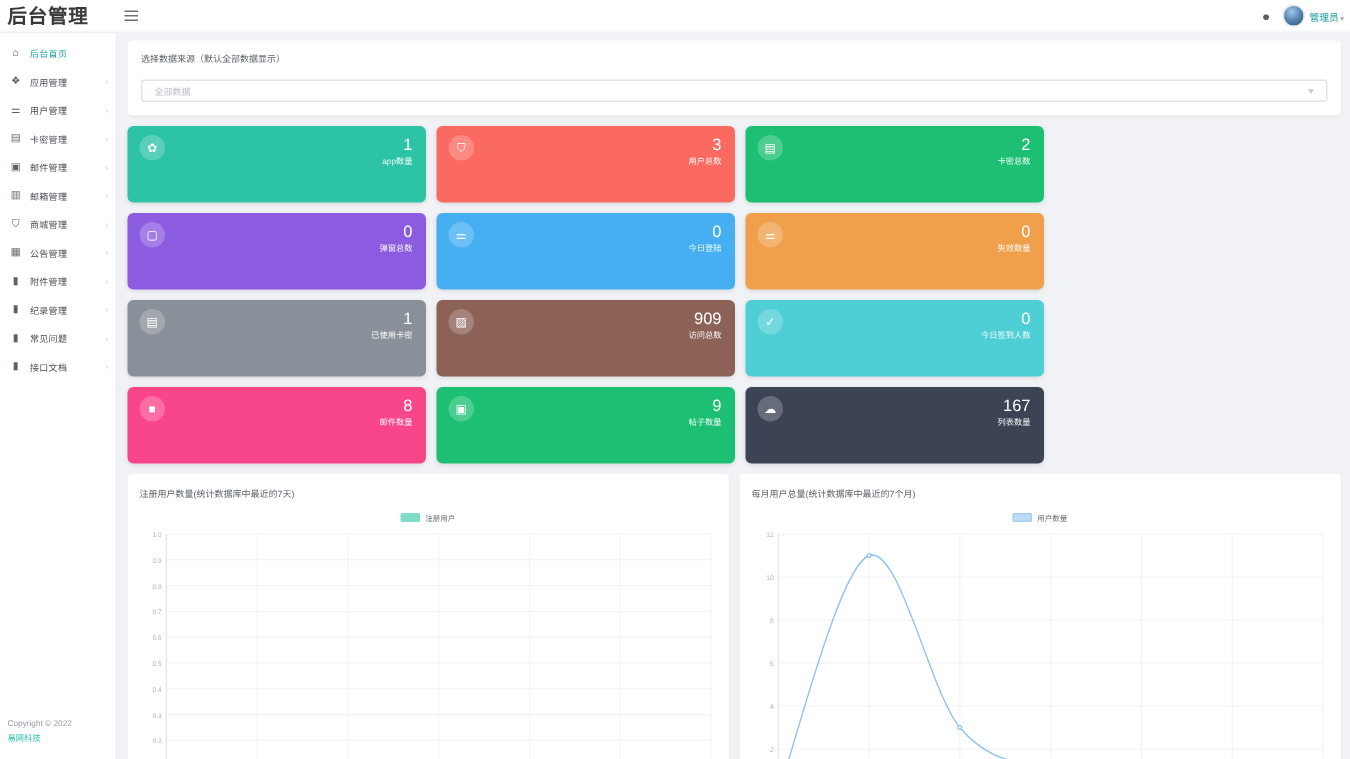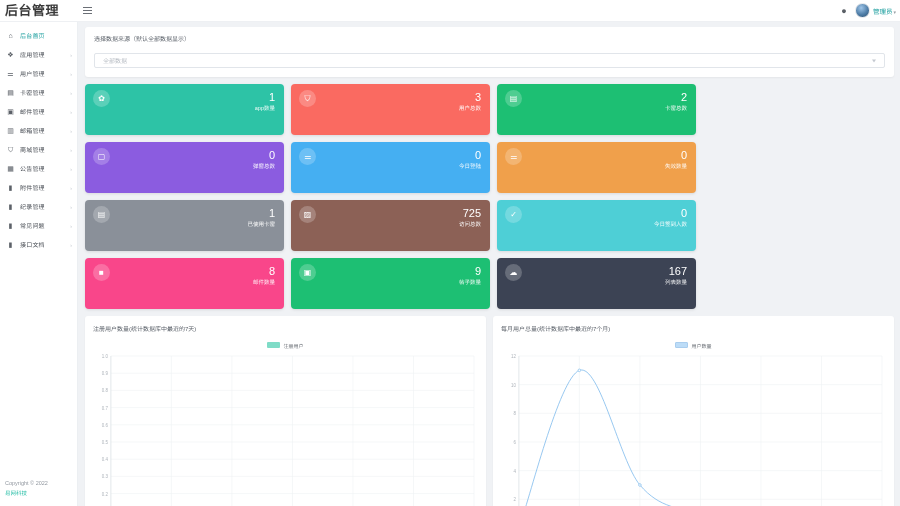--- a/index.html
+++ b/index.html
@@ -276,21 +276,21 @@
         <div class="stat-card" style="background: rgb(138, 144, 153);">
           <div class="stat-icon">▤</div>
           <div class="stat-text">
             <div class="stat-value">1</div>
             <div class="stat-label">已使用卡密</div>
           </div>
         </div>
         <div class="stat-card" style="background: rgb(140, 97, 86);">
           <div class="stat-icon">▨</div>
           <div class="stat-text">
-            <div class="stat-value">725</div>
+            <div class="stat-value">909</div>
             <div class="stat-label">访问总数</div>
           </div>
         </div>
         <div class="stat-card" style="background: rgb(78, 207, 214);">
           <div class="stat-icon">✓</div>
           <div class="stat-text">
             <div class="stat-value">0</div>
             <div class="stat-label">今日签到人数</div>
           </div>
         </div>

